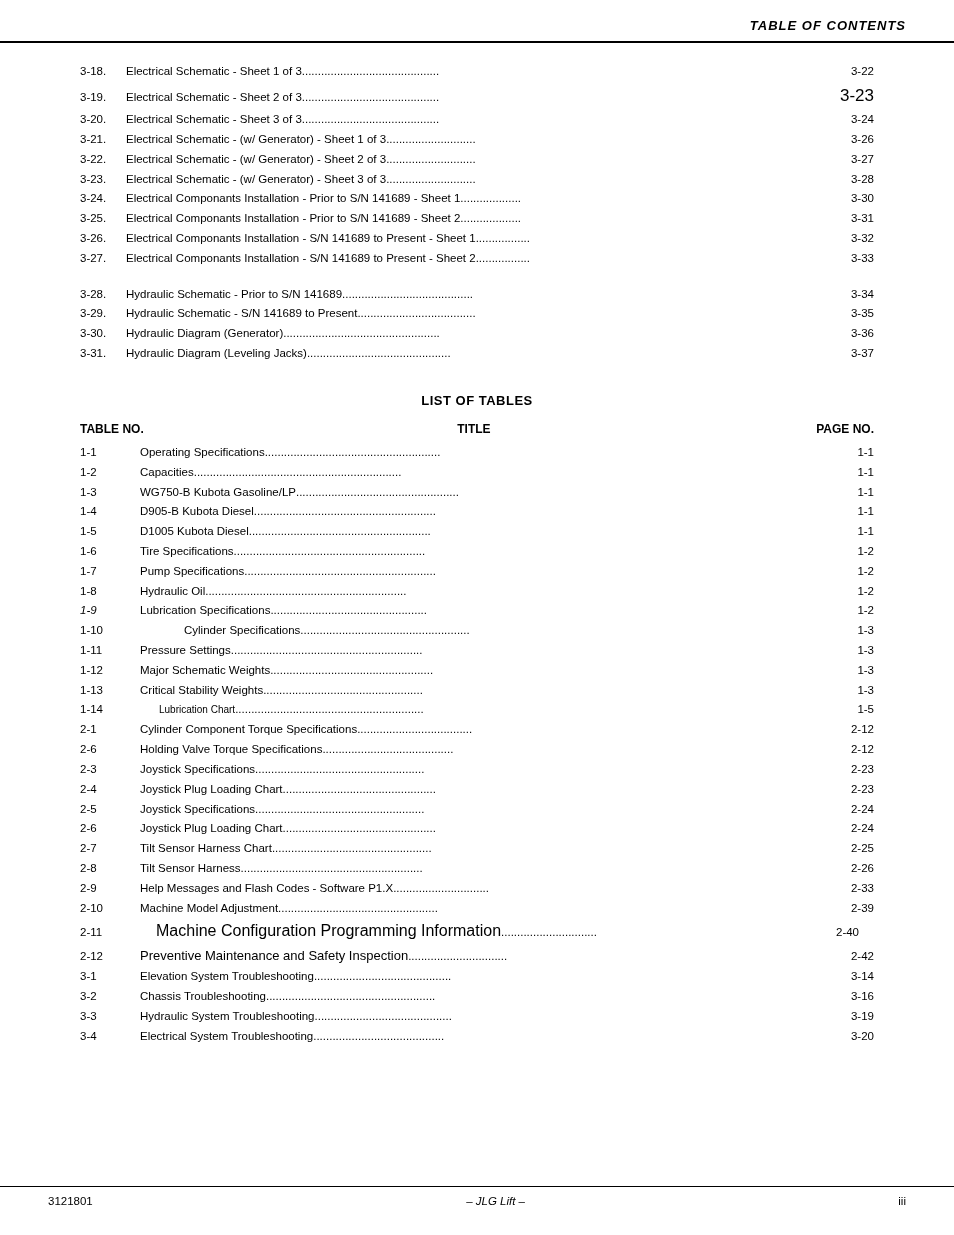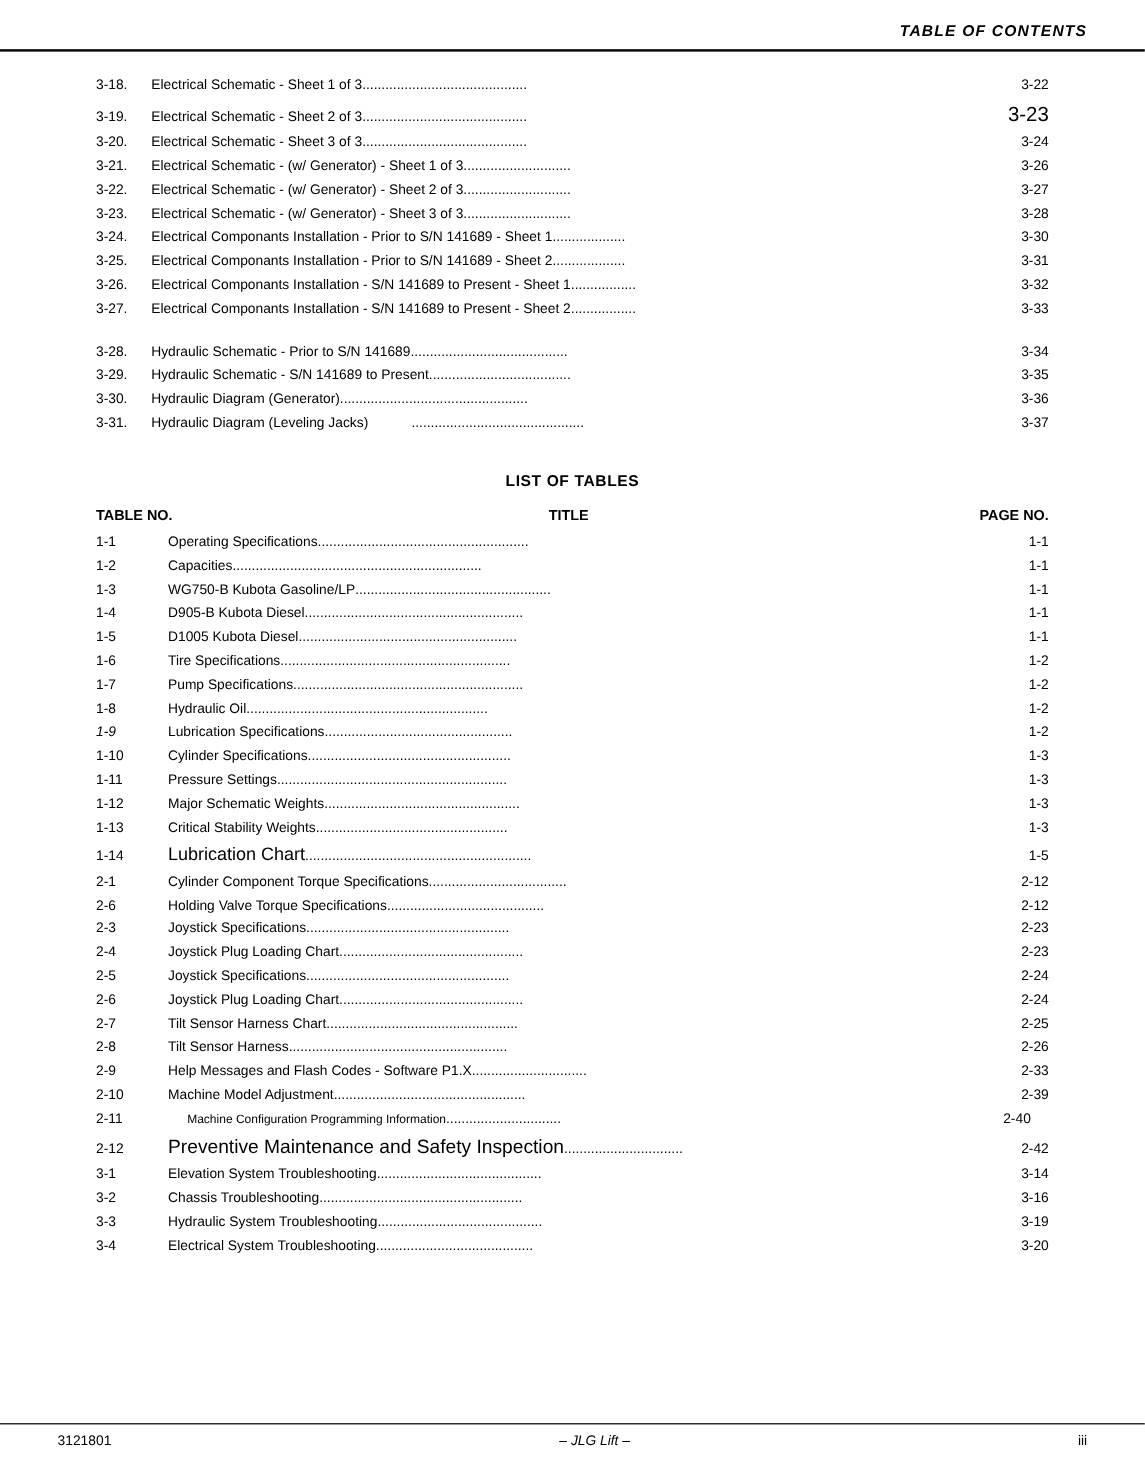--- a/index.html
+++ b/index.html
@@ -213,21 +213,21 @@
         <div class="toc-line">
           <span class="toc-num">3-30.</span>
           <span style="flex: 1 1 0%; display: flex; align-items: baseline;">
             <span style="white-space: nowrap; font-size: 11.5px;">Hydraulic Diagram (Generator)</span>
             <span style="flex: 1 1 0%; overflow: hidden; white-space: nowrap; font-size: 11.5px; letter-spacing: 0px;">.................................................</span>
           </span>
           <span class="entry-page" style="min-width: 38px; text-align: right; font-size: 11.5px;">3-36</span>
         </div>
         <div class="toc-line">
           <span class="toc-num">3-31.</span>
-          <span style="flex: 1 1 0%; display: flex; align-items: baseline; gap: 36px;">
+          <span style="flex: 1 1 0%; display: flex; align-items: baseline;">
             <span style="white-space: nowrap; font-size: 11.5px;">Hydraulic Diagram (Leveling Jacks)</span>
             <span style="flex: 1 1 0%; overflow: hidden; white-space: nowrap; font-size: 11.5px; letter-spacing: 0px;">.............................................</span>
           </span>
           <span class="entry-page" style="min-width: 38px; text-align: right; font-size: 11.5px;">3-37</span>
         </div>
       </div>
 
     <div class="section-title">LIST OF TABLES</div>
 
     <div class="list-of-tables-header">
@@ -304,21 +304,21 @@
         <div class="toc-line">
           <span style="min-width: 60px; font-size: 11.5px; font-style: italic;">1-9</span>
           <span style="flex: 1 1 0%; display: flex; align-items: baseline;">
             <span style="white-space: nowrap; font-size: 11.5px;">Lubrication Specifications</span>
             <span style="flex: 1 1 0%; overflow: hidden; white-space: nowrap; font-size: 11.5px;">.................................................</span>
           </span>
           <span style="min-width: 38px; text-align: right; font-size: 11.5px;">1-2</span>
         </div>
         <div class="toc-line">
           <span style="min-width: 60px; font-size: 11.5px;">1-10</span>
-          <span style="flex: 1 1 0%; display: flex; align-items: baseline;">
+          <span style="flex: 1 1 0%; display: flex; align-items: baseline; margin-left: 44px;">
             <span style="white-space: nowrap; font-size: 11.5px;">Cylinder Specifications</span>
             <span style="flex: 1 1 0%; overflow: hidden; white-space: nowrap; font-size: 11.5px;">.....................................................</span>
           </span>
           <span style="min-width: 38px; text-align: right; font-size: 11.5px;">1-3</span>
         </div>
         <div class="toc-line">
           <span style="min-width: 60px; font-size: 11.5px;">1-11</span>
           <span style="flex: 1 1 0%; display: flex; align-items: baseline;">
             <span style="white-space: nowrap; font-size: 11.5px;">Pressure Settings</span>
             <span style="flex: 1 1 0%; overflow: hidden; white-space: nowrap; font-size: 11.5px;">............................................................</span>
@@ -337,21 +337,21 @@
           <span style="min-width: 60px; font-size: 11.5px;">1-13</span>
           <span style="flex: 1 1 0%; display: flex; align-items: baseline;">
             <span style="white-space: nowrap; font-size: 11.5px;">Critical Stability Weights</span>
             <span style="flex: 1 1 0%; overflow: hidden; white-space: nowrap; font-size: 11.5px;">..................................................</span>
           </span>
           <span style="min-width: 38px; text-align: right; font-size: 11.5px;">1-3</span>
         </div>
         <div class="toc-line">
           <span style="min-width: 60px; font-size: 11.5px;">1-14</span>
           <span style="flex: 1 1 0%; display: flex; align-items: baseline;">
-            <span style="white-space: nowrap; font-size: 15px;">Lubrication Chart</span>
+            <span style="white-space: nowrap; font-size: 10px; margin-left: 19px;">Lubrication Chart</span>
             <span style="flex: 1 1 0%; overflow: hidden; white-space: nowrap; font-size: 11.5px;">...........................................................</span>
           </span>
           <span style="min-width: 38px; text-align: right; font-size: 11.5px;">1-5</span>
         </div>
         <div class="toc-line">
           <span style="min-width: 60px; font-size: 11.5px;">2-1</span>
           <span style="flex: 1 1 0%; display: flex; align-items: baseline;">
             <span style="white-space: nowrap; font-size: 11.5px;">Cylinder Component Torque Specifications</span>
             <span style="flex: 1 1 0%; overflow: hidden; white-space: nowrap; font-size: 11.5px;">....................................</span>
           </span>
@@ -425,29 +425,29 @@
           <span style="min-width: 60px; font-size: 11.5px;">2-10</span>
           <span style="flex: 1 1 0%; display: flex; align-items: baseline;">
             <span style="white-space: nowrap; font-size: 11.5px;">Machine Model Adjustment</span>
             <span style="flex: 1 1 0%; overflow: hidden; white-space: nowrap; font-size: 11.5px;">..................................................</span>
           </span>
           <span style="min-width: 38px; text-align: right; font-size: 11.5px;">2-39</span>
         </div>
         <div class="toc-line">
           <span style="min-width: 60px; font-size: 11.5px;">2-11</span>
           <span style="flex: 1 1 0%; display: flex; align-items: baseline;">
-            <span style="white-space: nowrap; font-size: 10px; padding-left: 16px;">Machine Configuration Programming Information</span>
+            <span style="white-space: nowrap; font-size: 16px; padding-left: 16px;">Machine Configuration Programming Information</span>
             <span style="flex: 1 1 0%; overflow: hidden; white-space: nowrap; font-size: 11.5px;">..............................</span>
           </span>
           <span style="min-width: 38px; text-align: left; font-size: 11.5px;">2-40</span>
         </div>
         <div class="toc-line">
           <span style="min-width: 60px; font-size: 11.5px;">2-12</span>
           <span style="flex: 1 1 0%; display: flex; align-items: baseline;">
-            <span style="white-space: nowrap; font-size: 16px;">Preventive Maintenance and Safety Inspection</span>
+            <span style="white-space: nowrap; font-size: 13px;">Preventive Maintenance and Safety Inspection</span>
             <span style="flex: 1 1 0%; overflow: hidden; white-space: nowrap; font-size: 11.5px;">...............................</span>
           </span>
           <span style="min-width: 38px; text-align: right; font-size: 11.5px;">2-42</span>
         </div>
         <div class="toc-line">
           <span style="min-width: 60px; font-size: 11.5px;">3-1</span>
           <span style="flex: 1 1 0%; display: flex; align-items: baseline;">
             <span style="white-space: nowrap; font-size: 11.5px;">Elevation System Troubleshooting</span>
             <span style="flex: 1 1 0%; overflow: hidden; white-space: nowrap; font-size: 11.5px;">...........................................</span>
           </span>

